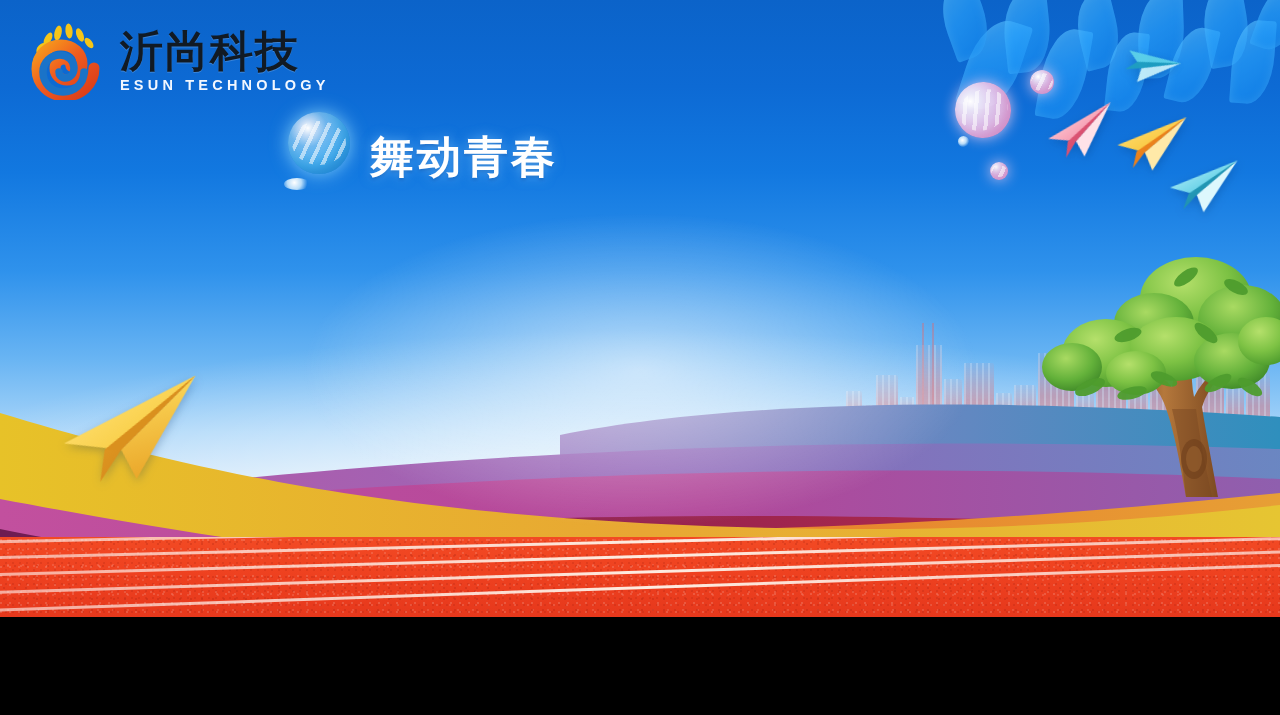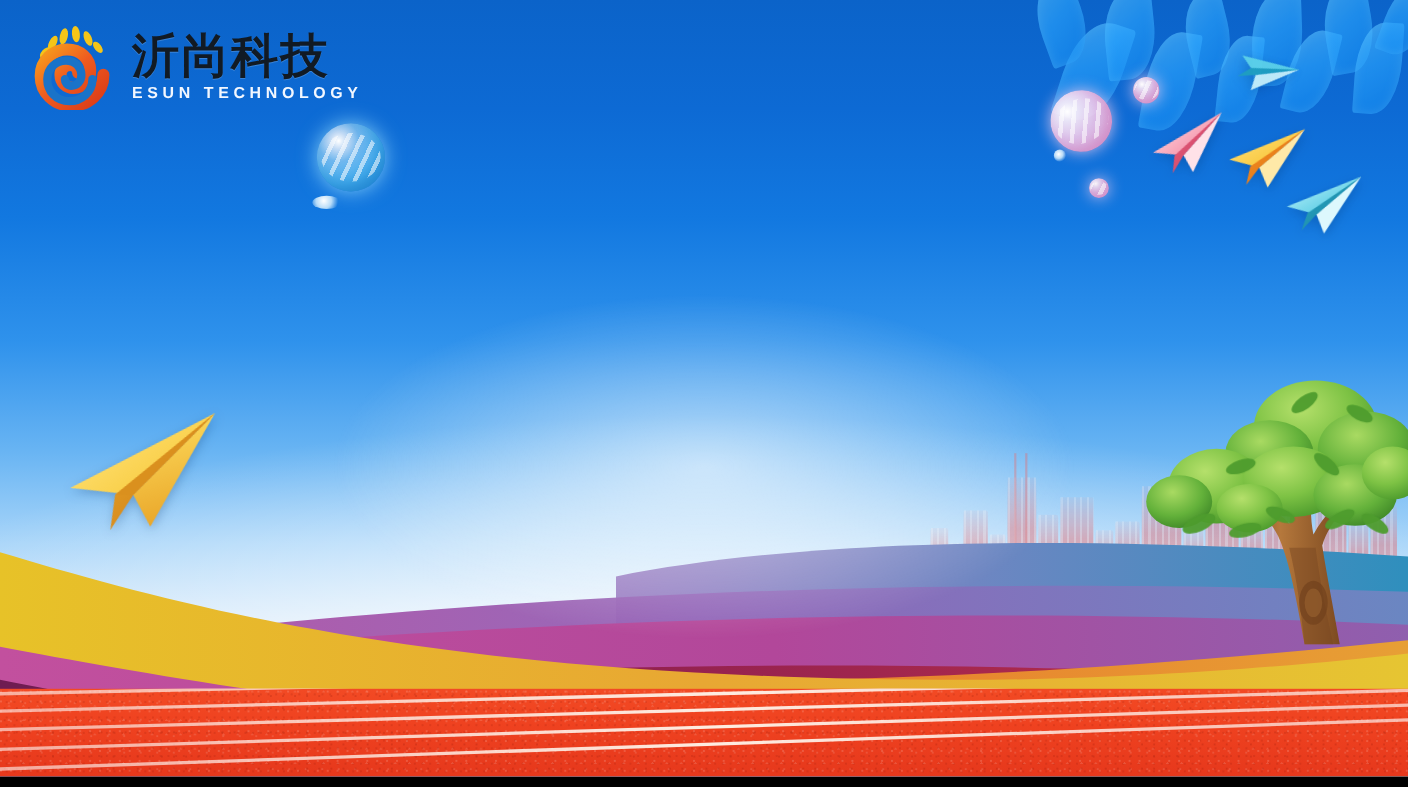--- a/index.html
+++ b/index.html
@@ -1,20 +1,20 @@
 <!DOCTYPE html>
 <html><head>
 <meta charset="utf-8">
 <style>
   html,body{margin:0;padding:0;background:#000;}
   body{font-family:"Liberation Sans",sans-serif;}
 
   #poster{
     position:relative;
-    width:1280px;height:706px;
+    width:1280px;height:617px;
     overflow:hidden;
     background:
       radial-gradient(120% 70% at 50% 92%, #ffffff 0%, rgba(255,255,255,0) 55%),
       linear-gradient(180deg,
         #0b63c9 0%,
         #0d6ad4 14%,
         #1278e0 28%,
         #2f92ec 44%,
         #68b4f3 58%,
         #a8d5f9 70%,
@@ -424,14 +424,15 @@
         <path d="M60,50 C60,62 50,70 39,70 C27,70 19,61 19,50 C19,40 27,33 36,33
                  C44,33 50,39 50,46 C50,52 46,56 41,56 C37,56 35,53 35,50" fill="none" stroke="#1a73c8" stroke-width="7.5" stroke-linecap="round"></path>
       </svg>
     </div>
     <div class="logo-text">
       <div class="logo-cn">沂尚科技</div>
       <div class="logo-en">ESUN TECHNOLOGY</div>
     </div>
   </div>
 
+  <div class="subtitle">舞动青春</div>
 
 </div>
 
 </body></html>

